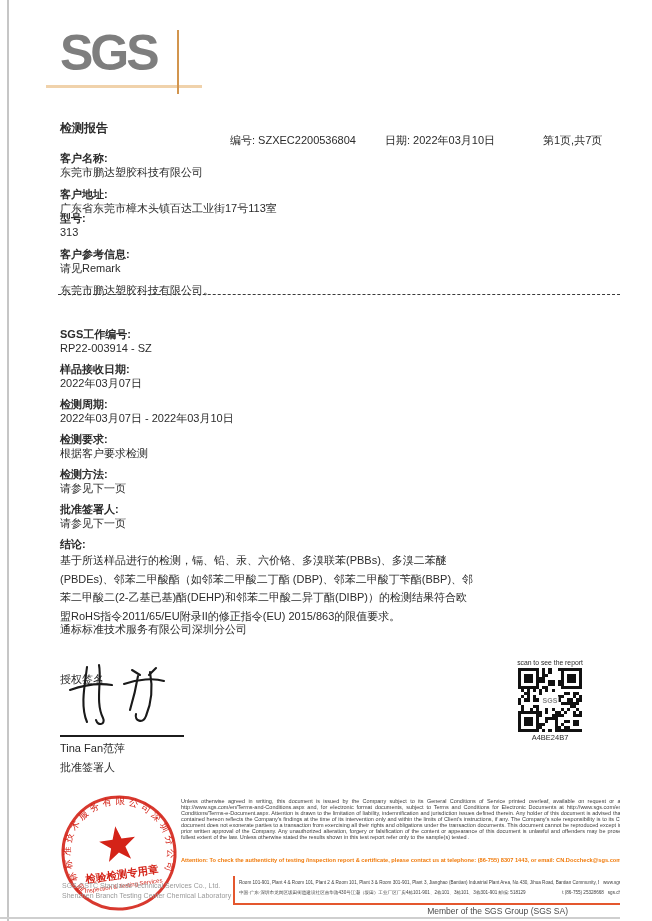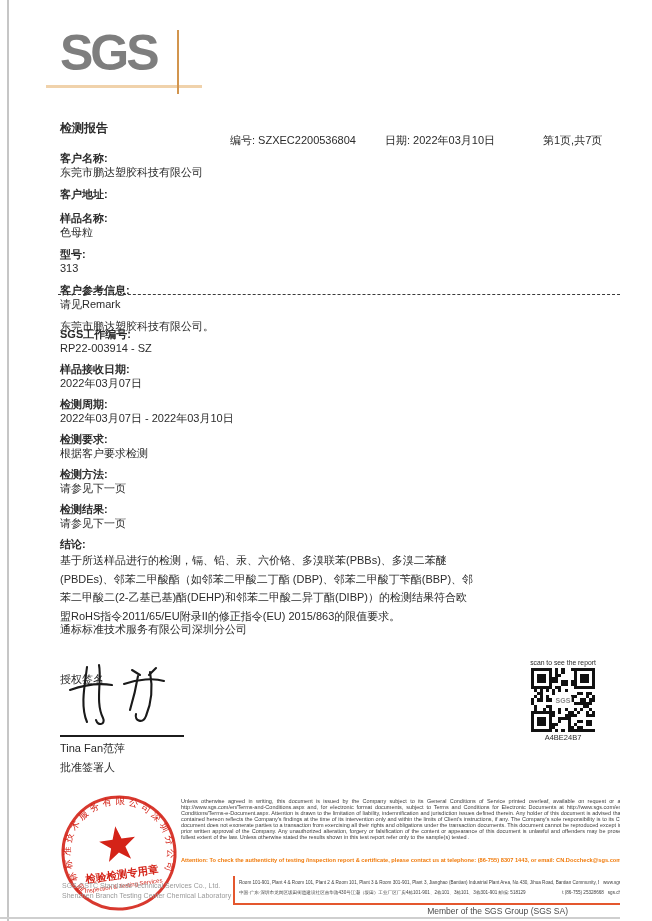--- a/index.html
+++ b/index.html
@@ -45,21 +45,21 @@
 
   
   .sig-company{left:60px;top:622px;font-size:11px;line-height:15px;}
   .sig-auth{left:60px;top:672px;font-size:11px;}
   .sig-svg{left:66px;top:658px;}
   .sig-line{left:60px;top:735px;width:124px;height:1.5px;background:#1c1c1c;}
   .sig-name{left:60px;top:741px;font-size:11px;}
   .sig-role{left:60px;top:760px;font-size:11px;}
 
   
-  .qr-wrap{left:523px;top:659px;width:80px;text-align:center;}
+  .qr-wrap{left:510px;top:659px;width:80px;text-align:center;}
   .qr-caption{font-size:6.8px;color:#2b2b2b;}
   .qr-grid{position:relative;width:64px;height:64px;margin:2px auto 0 auto;
     display:grid;grid-template-columns:repeat(21,1fr);grid-template-rows:repeat(21,1fr);background:#fff;}
   .qr-grid .m{background:#111;}
   .qr-center{position:absolute;left:50%;top:50%;transform:translate(-50%,-50%);
     background:#fff;padding:0 1px;font-size:7px;font-weight:bold;color:#8a8a8a;letter-spacing:0;}
   .qr-code-text{font-size:7.5px;color:#2b2b2b;margin-top:1px;}
 
   
   .stamp{left:59px;top:793px;transform:rotate(-8deg);}
@@ -90,28 +90,25 @@
   <div class="abs hdr hdr-date">日期: 2022年03月10日</div>
   <div class="abs hdr hdr-page">第1页,共7页</div>
 
   <div class="abs cust-block">
     <div class="row">
       <span class="lbl">客户名称:</span>
       <span class="val">东莞市鹏达塑胶科技有限公司</span>
     </div>
     <div class="row">
       <span class="lbl">客户地址:</span>
+      <span class="val">广东省东莞市樟木头镇百达工业街17号113室</span>
     </div>
   </div>
 
   <div class="abs sample-block">
-    <div class="row">
-      <span class="lbl">样品名称:</span>
-      <span class="val">色母粒</span>
-    </div>
     <div class="row">
       <span class="lbl">型号:</span>
       <span class="val">313</span>
     </div>
     <div class="row">
       <span class="lbl">客户参考信息:</span>
       <span class="val">请见Remark</span>
     </div>
     <div class="sample-note">东莞市鹏达塑胶科技有限公司。</div>
   </div>
@@ -133,21 +130,21 @@
     </div>
     <div class="row">
       <span class="lbl">检测要求:</span>
       <span class="val">根据客户要求检测</span>
     </div>
     <div class="row">
       <span class="lbl">检测方法:</span>
       <span class="val">请参见下一页</span>
     </div>
     <div class="row">
-      <span class="lbl">检测结果:</span>
+      <span class="lbl">批准签署人:</span>
       <span class="val">请参见下一页</span>
     </div>
     <div class="row concl">
       <span class="lbl">结论:</span>
       <span class="val">基于所送样品进行的检测，镉、铅、汞、六价铬、多溴联苯(PBBs)、多溴二苯醚(PBDEs)、邻苯二甲酸酯（如邻苯二甲酸二丁酯 (DBP)、邻苯二甲酸丁苄酯(BBP)、邻苯二甲酸二(2-乙基已基)酯(DEHP)和邻苯二甲酸二异丁酯(DIBP)）的检测结果符合欧盟RoHS指令2011/65/EU附录II的修正指令(EU) 2015/863的限值要求。</span>
     </div>
   </div>
 
   <div class="abs sig-company">通标标准技术服务有限公司深圳分公司</div>
   <div class="abs sig-auth">授权签名</div>

